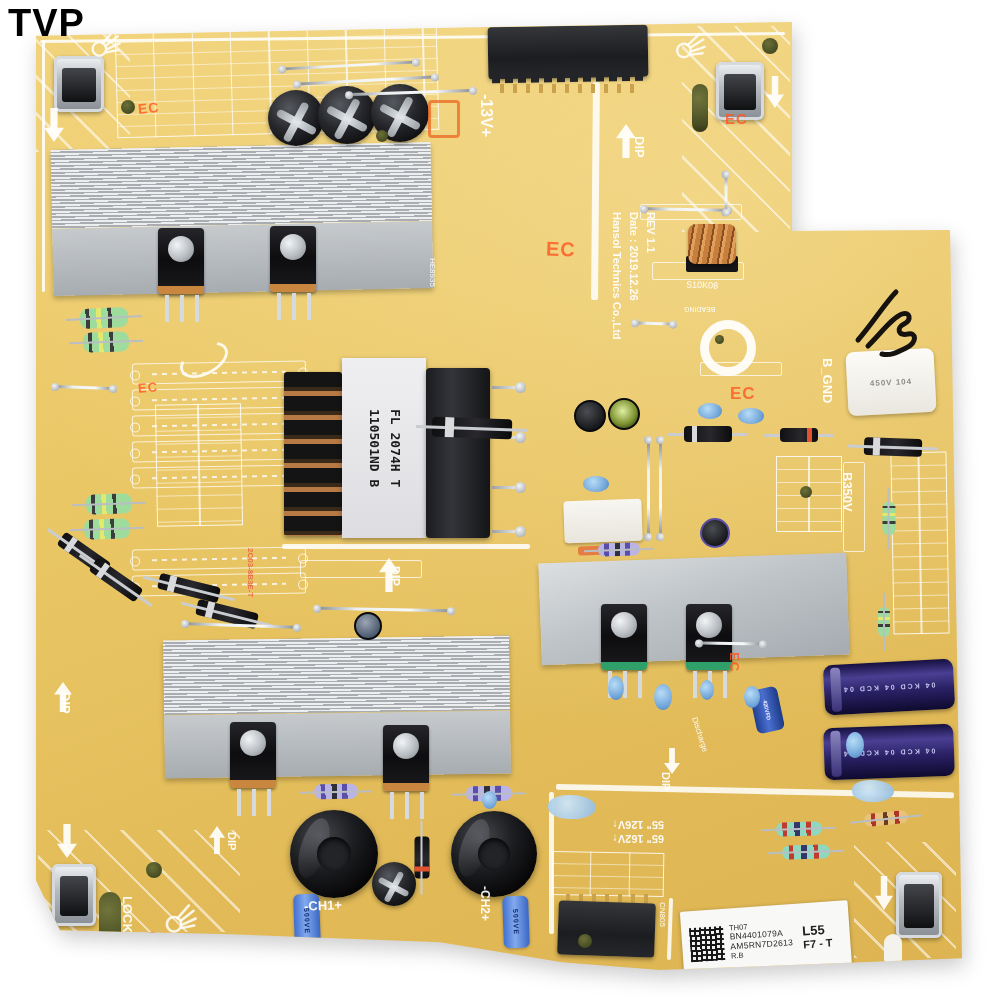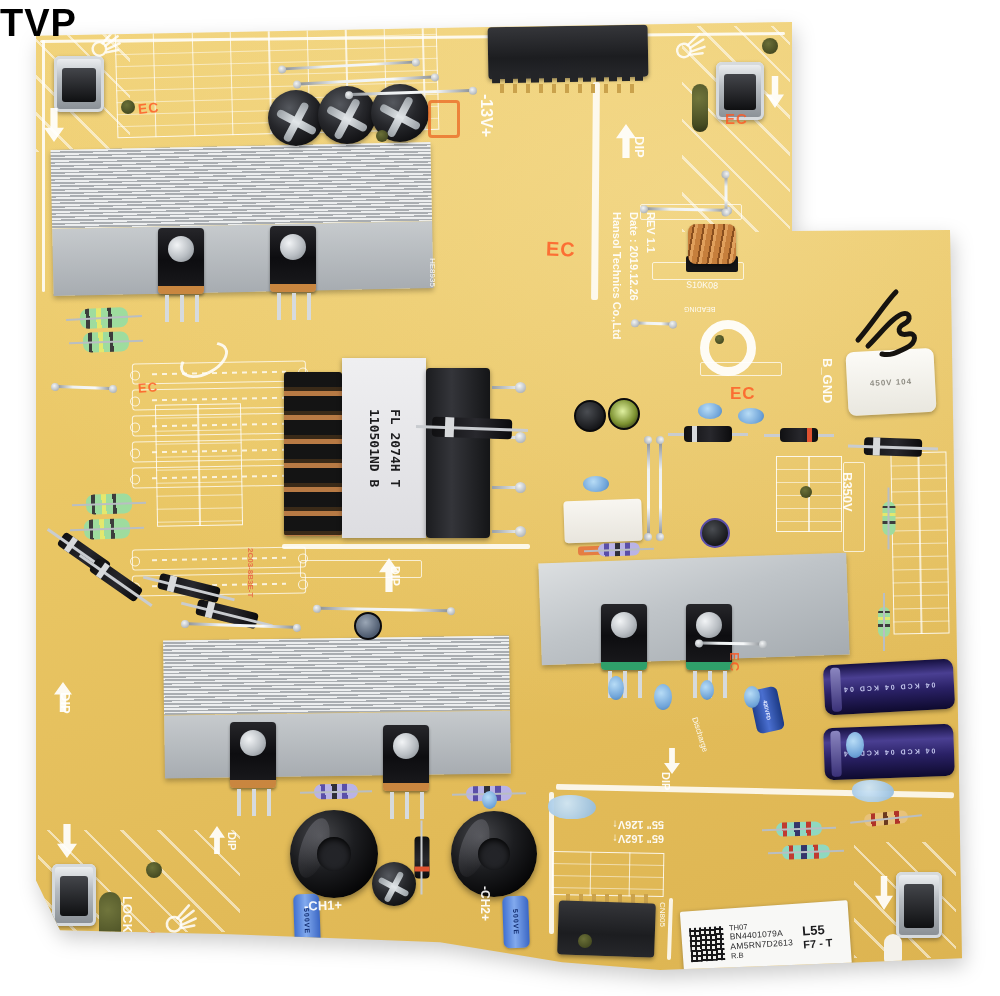--- a/index.html
+++ b/index.html
@@ -403,14 +403,14 @@
         </div>
         <div class="stk-r">
           <span class="r1">L55</span>
           <span class="r2">F7 - T</span>
         </div>
       </div>
 
     </div>
   </div>
 
-  <div class="a watermark" style="left:0;top:2px;">TVP</div>
+  <div class="a watermark" style="left:8px;top:2px;">TVP</div>
 </div>
 
 </body></html>

